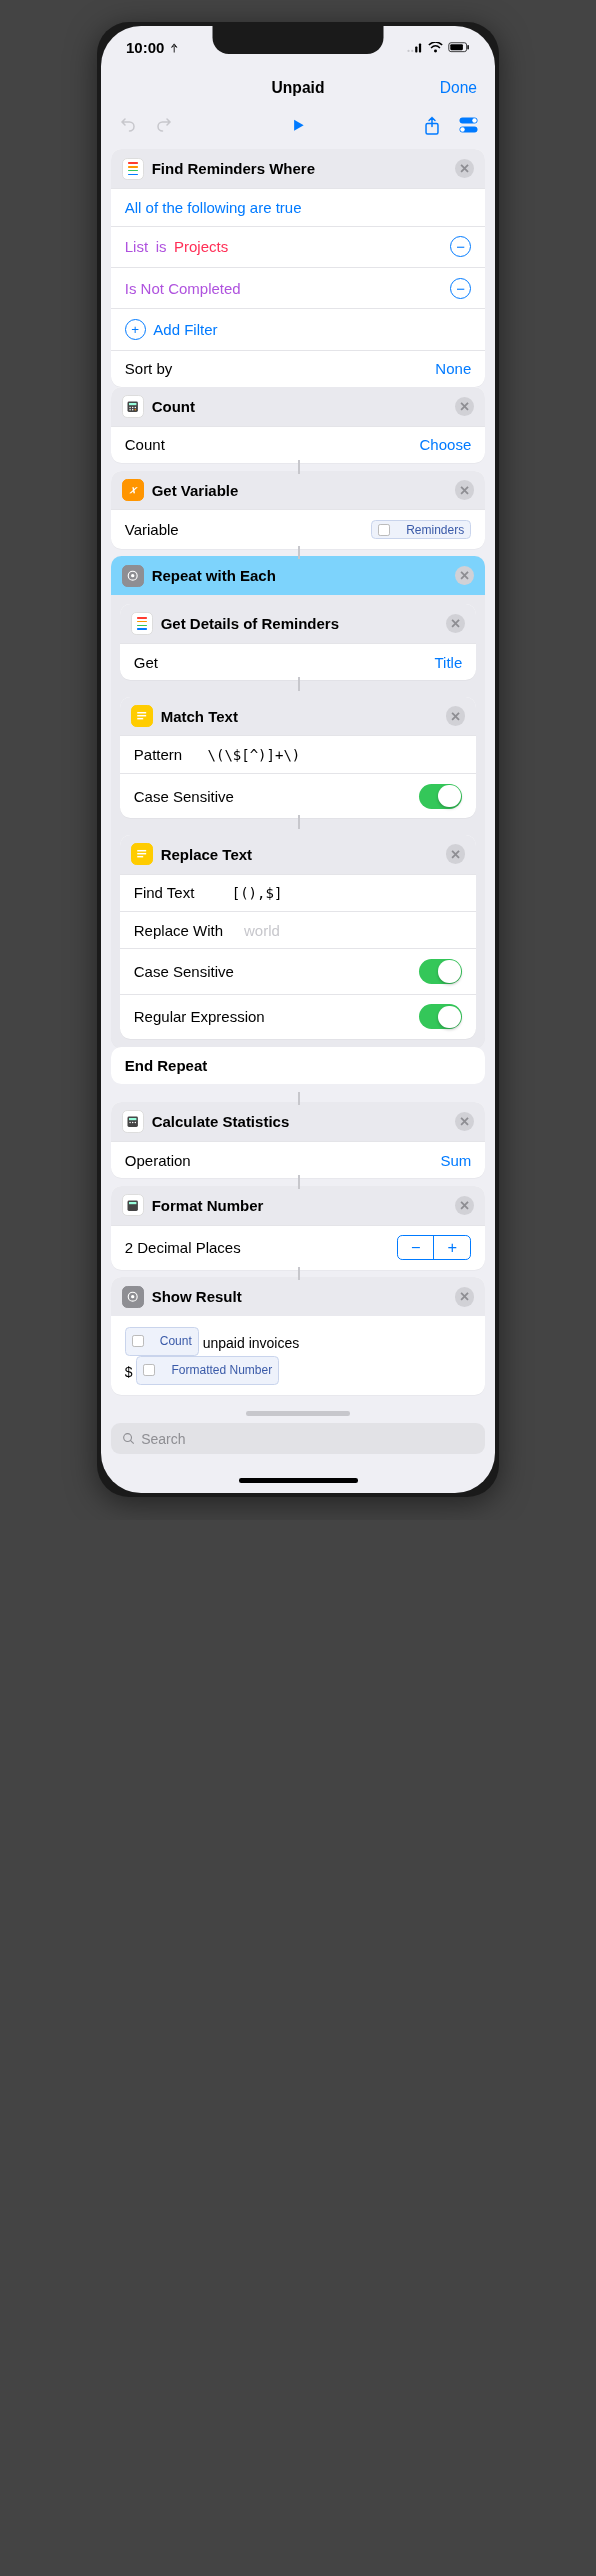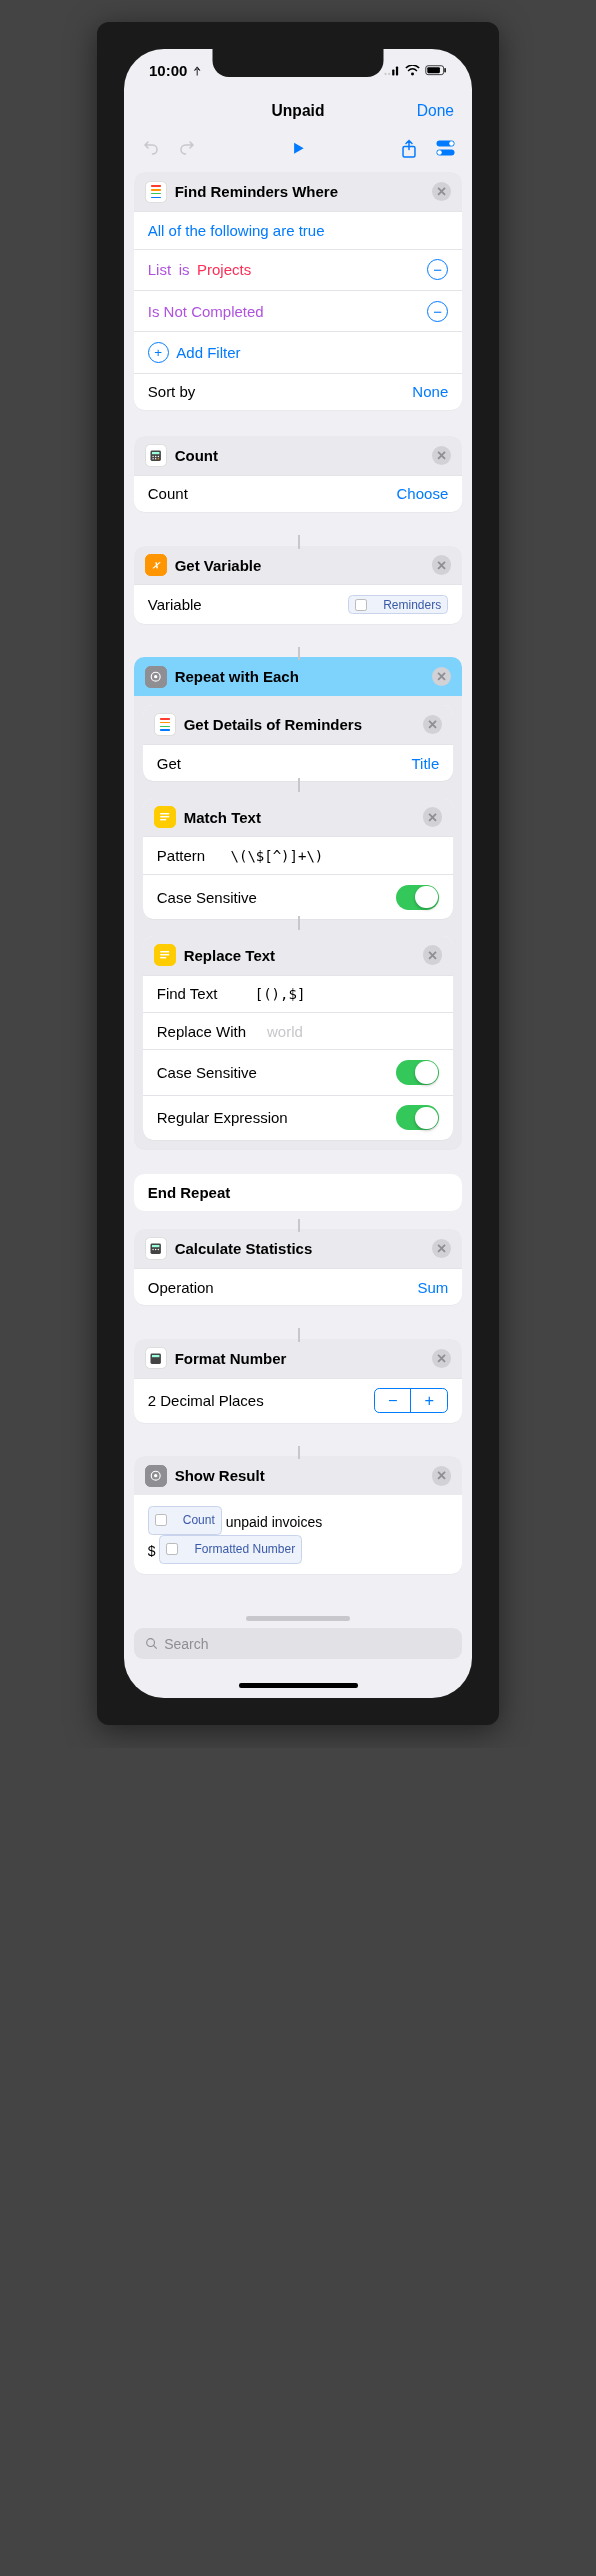--- a/index.html
+++ b/index.html
@@ -2,21 +2,21 @@
 <html style="font-size:12px"><head>
 <meta charset="utf-8">
 <style>
 * { box-sizing: border-box; margin: 0; padding: 0; -webkit-font-smoothing: antialiased; }
 html, body { background: #444; }
 body {
   font-family: -apple-system, "SF Pro Text", "Helvetica Neue", Arial, sans-serif;
   display: flex; justify-content: center; padding: 22.4px 0;
 }
 .phone {
-  width: 402px; background: #1a1a1a; border-radius: 12px; padding: 27px;
+  width: 402px; background: #1a1a1a; border-radius: 32px; padding: 4px;
   box-shadow: 0 6px 30px rgba(0,0,0,.5);
 }
 .screen {
   width: 100%; background: #efeff4; border-radius: 40px; overflow: hidden; position: relative;
 }
 .notch {
   position: absolute; top: 0; left: 50%; transform: translateX(-50%);
   width: 171px; height: 28px; background: #1a1a1a;
   border-bottom-left-radius: 16.4px; border-bottom-right-radius: 16.4px; z-index: 10;
 }
@@ -31,21 +31,21 @@
 }
 .nav-title { font-weight: 600; color: #000; position: absolute; left: 50%; transform: translateX(-50%); }
 .nav-done { color: #007aff; font-weight: 400; }
 .toolbar {
   height: 36px; display: flex; align-items: center; padding: 0 13.4px; gap: 9px;
 }
 .tool-btn { width: 27px; height: 27px; border-radius: 6px; display: flex; align-items: center; justify-content: center; }
 .tool-spacer { flex: 1; }
 .content { padding: 6px 10.4px 10.4px; }
 .card {
-  background: #fff; border-radius: 10.4px; margin-bottom: 26px; overflow: hidden;
+  background: #fff; border-radius: 10.4px; margin-bottom: 0; overflow: hidden;
   box-shadow: 0 0.7px 0 rgba(0,0,0,.04);
 }
 .card-header {
   background: #e9e9ee; padding: 8.2px 10.4px; display: flex; align-items: center; gap: 7.5px;
   font-weight: 600; font-size: 15px; color: #000;
 }
 .card-header .sp { flex: 1; }
 .row {
   padding: 9.7px 13.4px; display: flex; align-items: center; gap: 7.5px;
   border-top: 0.7px solid #e4e4e8; font-size: 15px; color: #000;

